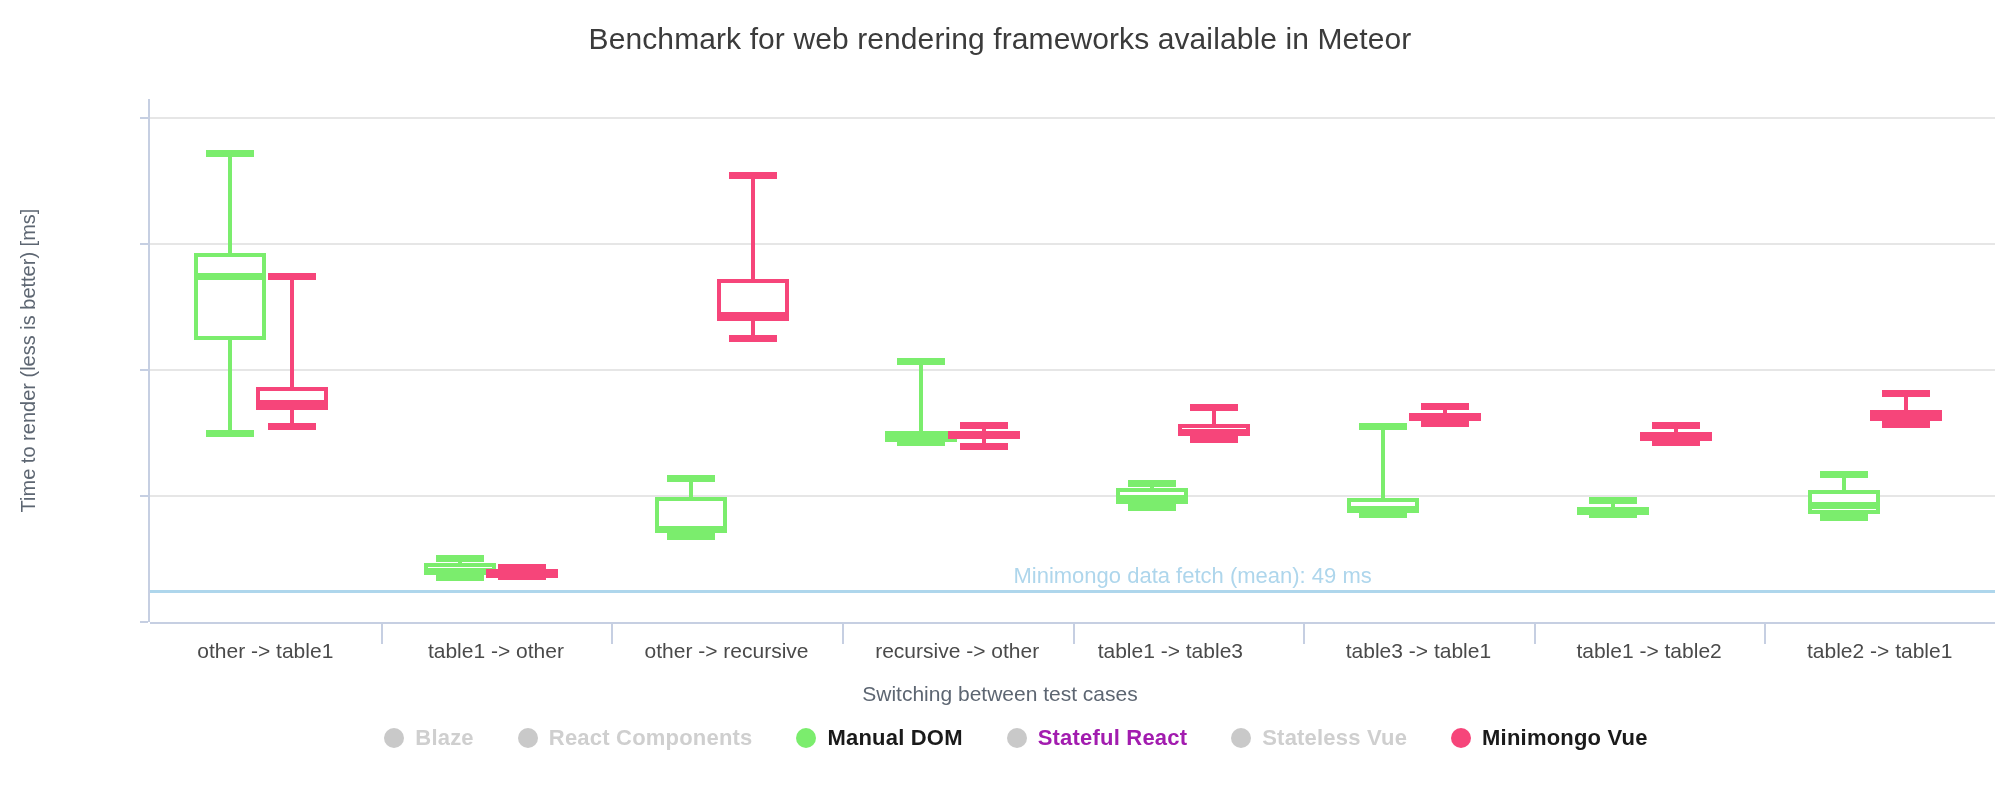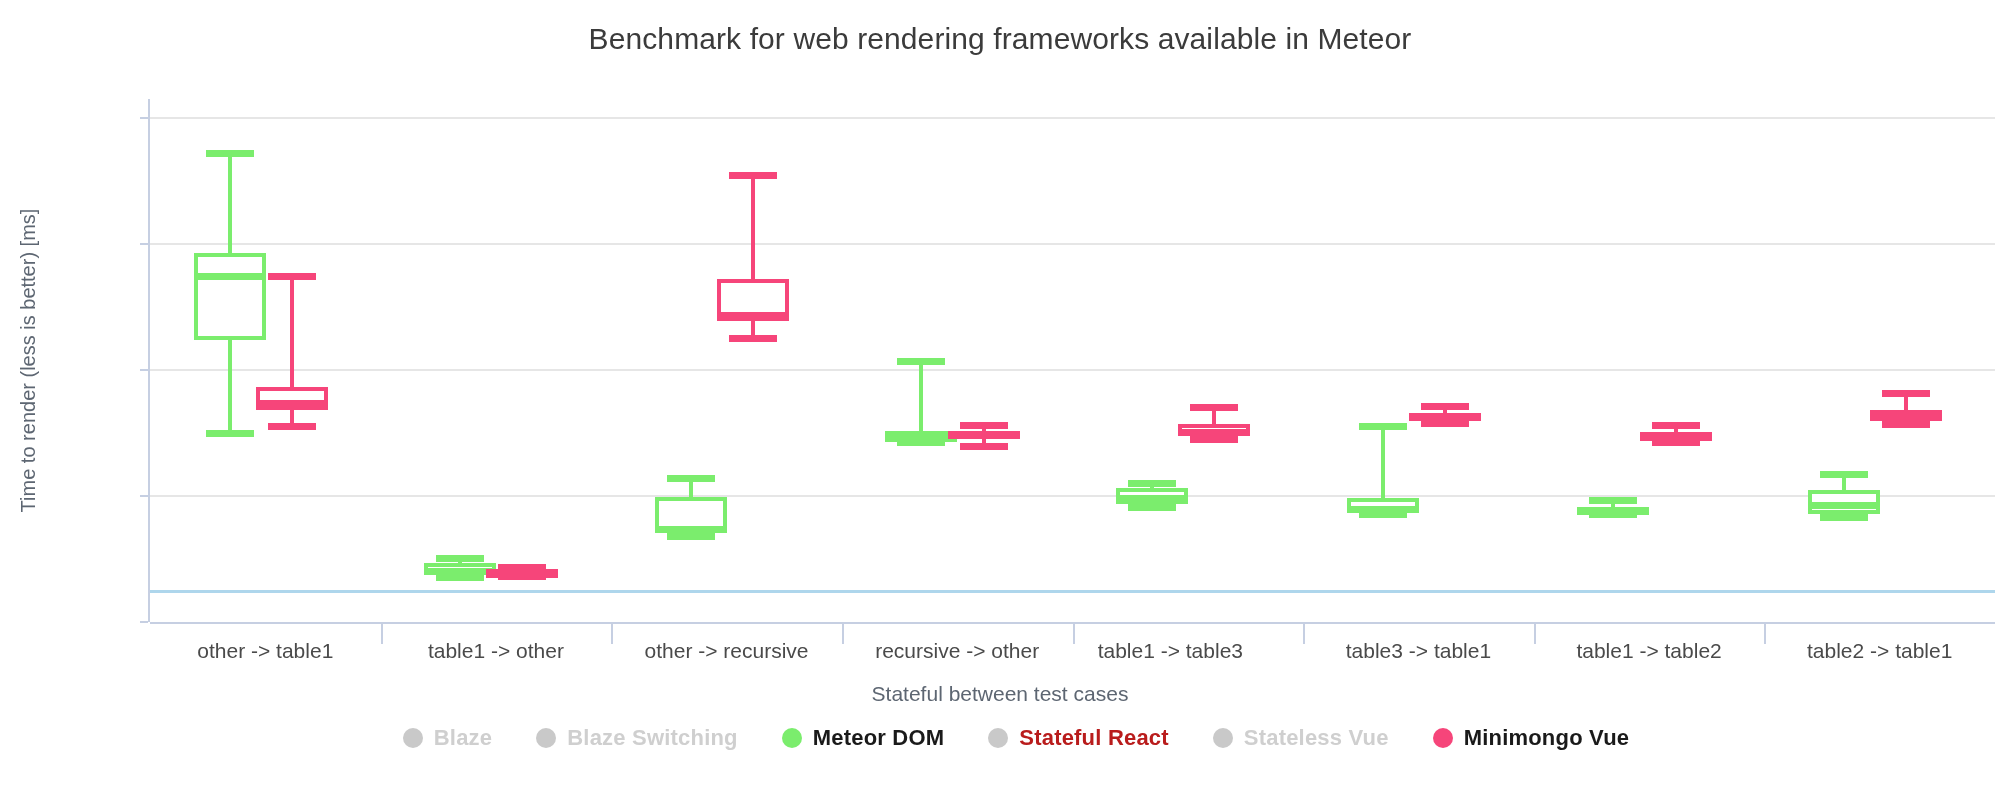--- a/index.html
+++ b/index.html
@@ -149,20 +149,21 @@
       <div class="cat-label" style="left: 691.875px; width: 230.625px;">recursive -&gt; other</div>
       <div class="cat-sep" style="left: 922.5px;"></div>
       <div class="cat-label" style="left: 905px; width: 230.625px;">table1 -&gt; table3</div>
       <div class="cat-sep" style="left: 1153.12px;"></div>
       <div class="cat-label" style="left: 1153.12px; width: 230.625px;">table3 -&gt; table1</div>
       <div class="cat-sep" style="left: 1383.75px;"></div>
       <div class="cat-label" style="left: 1383.75px; width: 230.625px;">table1 -&gt; table2</div>
       <div class="cat-sep" style="left: 1614.38px;"></div>
       <div class="cat-label" style="left: 1614.38px; width: 230.625px;">table2 -&gt; table1</div>
       <div class="threshold-line" style="top: 491.124px; background: rgb(174, 214, 236);"></div>
+      <div class="threshold-text" style="top: 492.124px; left: 863.46px; color: rgb(174, 214, 236);">Minimongo data fetch (mean): 49 ms</div>
       <div class="bp" title="Manual DOM / other -&gt; table1" style="left: 43.5656px; top: 0px; width: 72px; height: 523px;">
         <div class="whisk-line" style="left: 34px; top: 54.1904px; width: 4px; height: 99.559px; background: rgb(123, 237, 109);"></div>
         <div class="whisk-cap" style="left: 12px; top: 51.1904px; width: 48px; height: 7px; background: rgb(123, 237, 109);"></div>
         <div class="whisk-line" style="left: 34px; top: 241.336px; width: 4px; height: 92.6277px; background: rgb(123, 237, 109);"></div>
         <div class="whisk-cap" style="left: 12px; top: 330.964px; width: 48px; height: 7px; background: rgb(123, 237, 109);"></div>
         <div class="box" style="left: 0px; top: 153.749px; width: 72px; height: 87.5867px; border: 4px solid rgb(123, 237, 109); background: rgb(255, 255, 255);"></div>
         <div class="median" style="left: 0px; top: 174.064px; width: 72px; height: 7px; background: rgb(123, 237, 109);"></div>
       </div>
       <div class="bp" title="Manual DOM / table1 -&gt; other" style="left: 274.191px; top: 0px; width: 72px; height: 523px;">
         <div class="whisk-line" style="left: 34px; top: 458.728px; width: 4px; height: 5.67108px; background: rgb(123, 237, 109);"></div>
@@ -279,38 +280,38 @@
       <div class="bp" title="Stateless Vue / table2 -&gt; table1" style="left: 1720.21px; top: 0px; width: 72px; height: 523px;">
         <div class="whisk-line" style="left: 34px; top: 294.266px; width: 4px; height: 17.0133px; background: rgb(246, 69, 122);"></div>
         <div class="whisk-cap" style="left: 12px; top: 291.266px; width: 48px; height: 7px; background: rgb(246, 69, 122);"></div>
         <div class="whisk-line" style="left: 34px; top: 321.992px; width: 4px; height: 3.1506px; background: rgb(246, 69, 122);"></div>
         <div class="whisk-cap" style="left: 12px; top: 322.142px; width: 48px; height: 7px; background: rgb(246, 69, 122);"></div>
         <div class="box" style="left: 0px; top: 311.28px; width: 72px; height: 10.712px; border: 4px solid rgb(246, 69, 122); background: rgb(255, 255, 255);"></div>
         <div class="median" style="left: 0px; top: 314.581px; width: 72px; height: 7px; background: rgb(246, 69, 122);"></div>
       </div>
     </div>
 
-  <div class="xlabel">Stateful between test cases</div>
+  <div class="xlabel">Switching between test cases</div>
 
   <div id="legend">
       <div class="legend-item">
         <span class="legend-dot" style="background: rgb(201, 201, 201);"></span>
         <span class="legend-text" style="color: rgb(207, 207, 207);">Blaze</span>
       </div>
       <div class="legend-item">
         <span class="legend-dot" style="background: rgb(201, 201, 201);"></span>
-        <span class="legend-text" style="color: rgb(207, 207, 207);">Blaze Switching</span>
+        <span class="legend-text" style="color: rgb(207, 207, 207);">React Components</span>
       </div>
       <div class="legend-item">
         <span class="legend-dot" style="background: rgb(123, 237, 109);"></span>
-        <span class="legend-text" style="color: rgb(26, 26, 26);">Meteor DOM</span>
+        <span class="legend-text" style="color: rgb(26, 26, 26);">Manual DOM</span>
       </div>
       <div class="legend-item">
         <span class="legend-dot" style="background: rgb(201, 201, 201);"></span>
-        <span class="legend-text" style="color: #b91c1c;">Stateful React</span>
+        <span class="legend-text" style="color: #a21caf;">Stateful React</span>
       </div>
       <div class="legend-item">
         <span class="legend-dot" style="background: rgb(201, 201, 201);"></span>
         <span class="legend-text" style="color: rgb(207, 207, 207);">Stateless Vue</span>
       </div>
       <div class="legend-item">
         <span class="legend-dot" style="background: rgb(246, 69, 122);"></span>
         <span class="legend-text" style="color: rgb(26, 26, 26);">Minimongo Vue</span>
       </div>
     </div>

